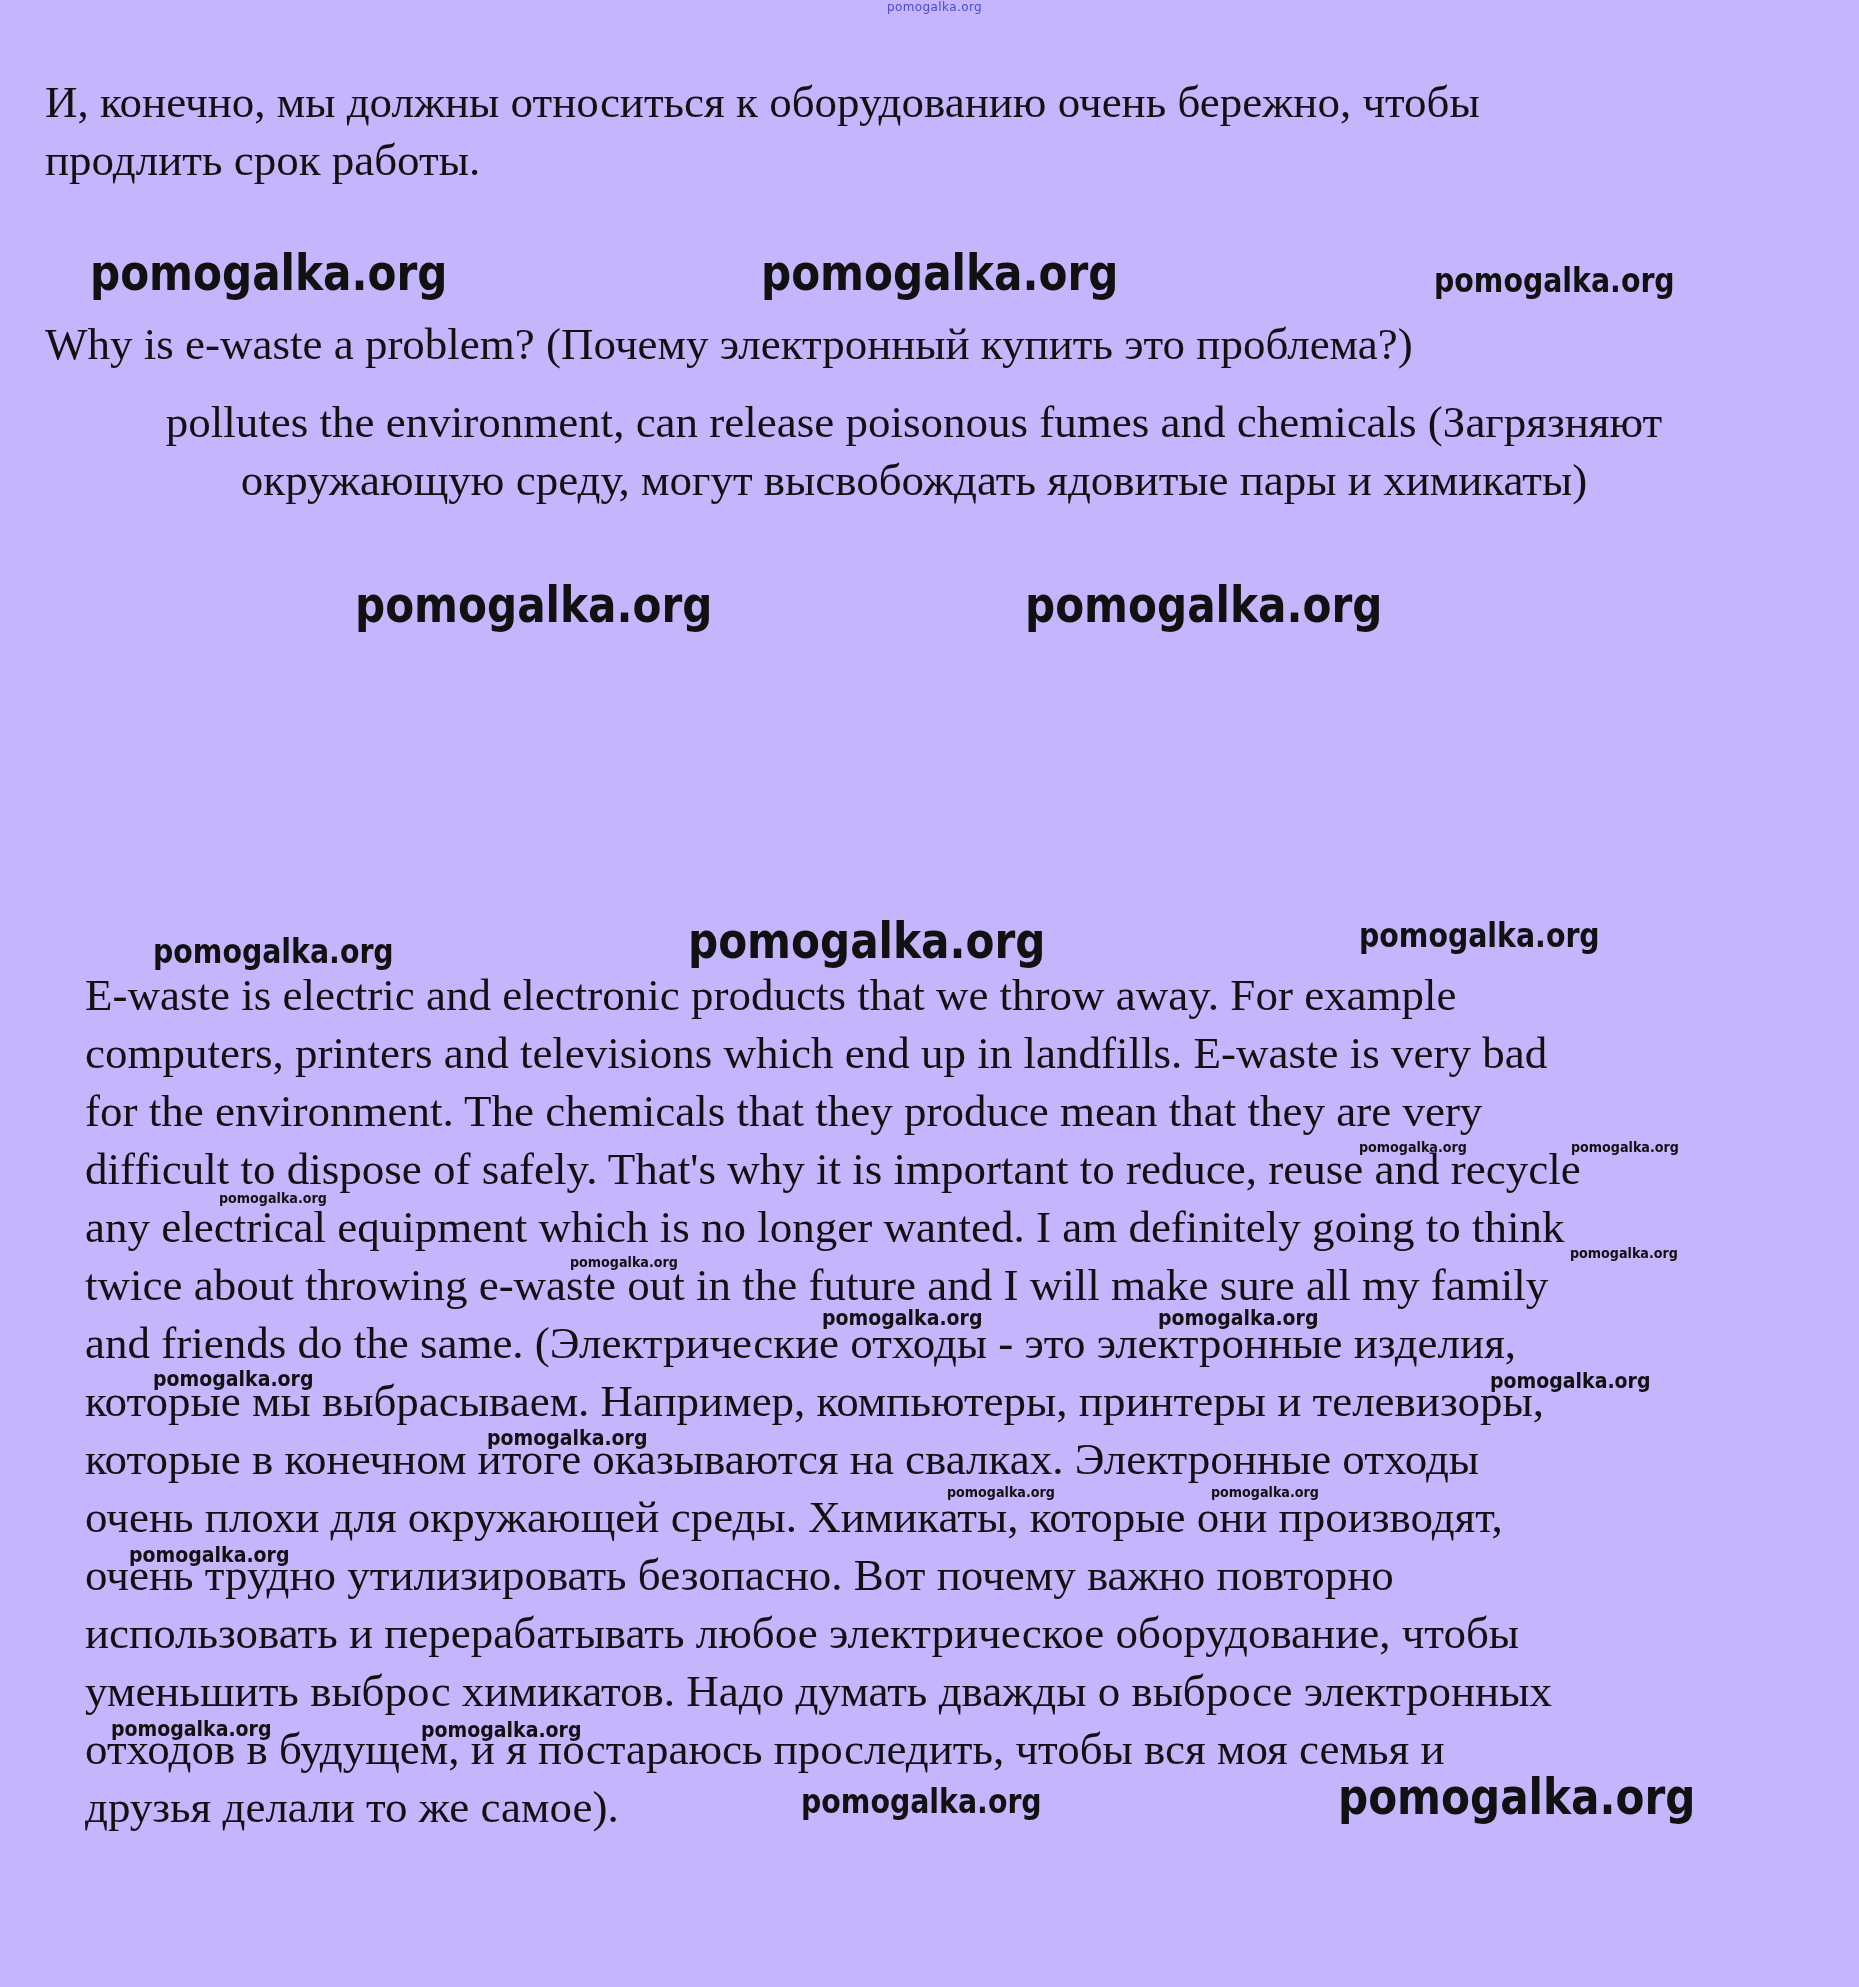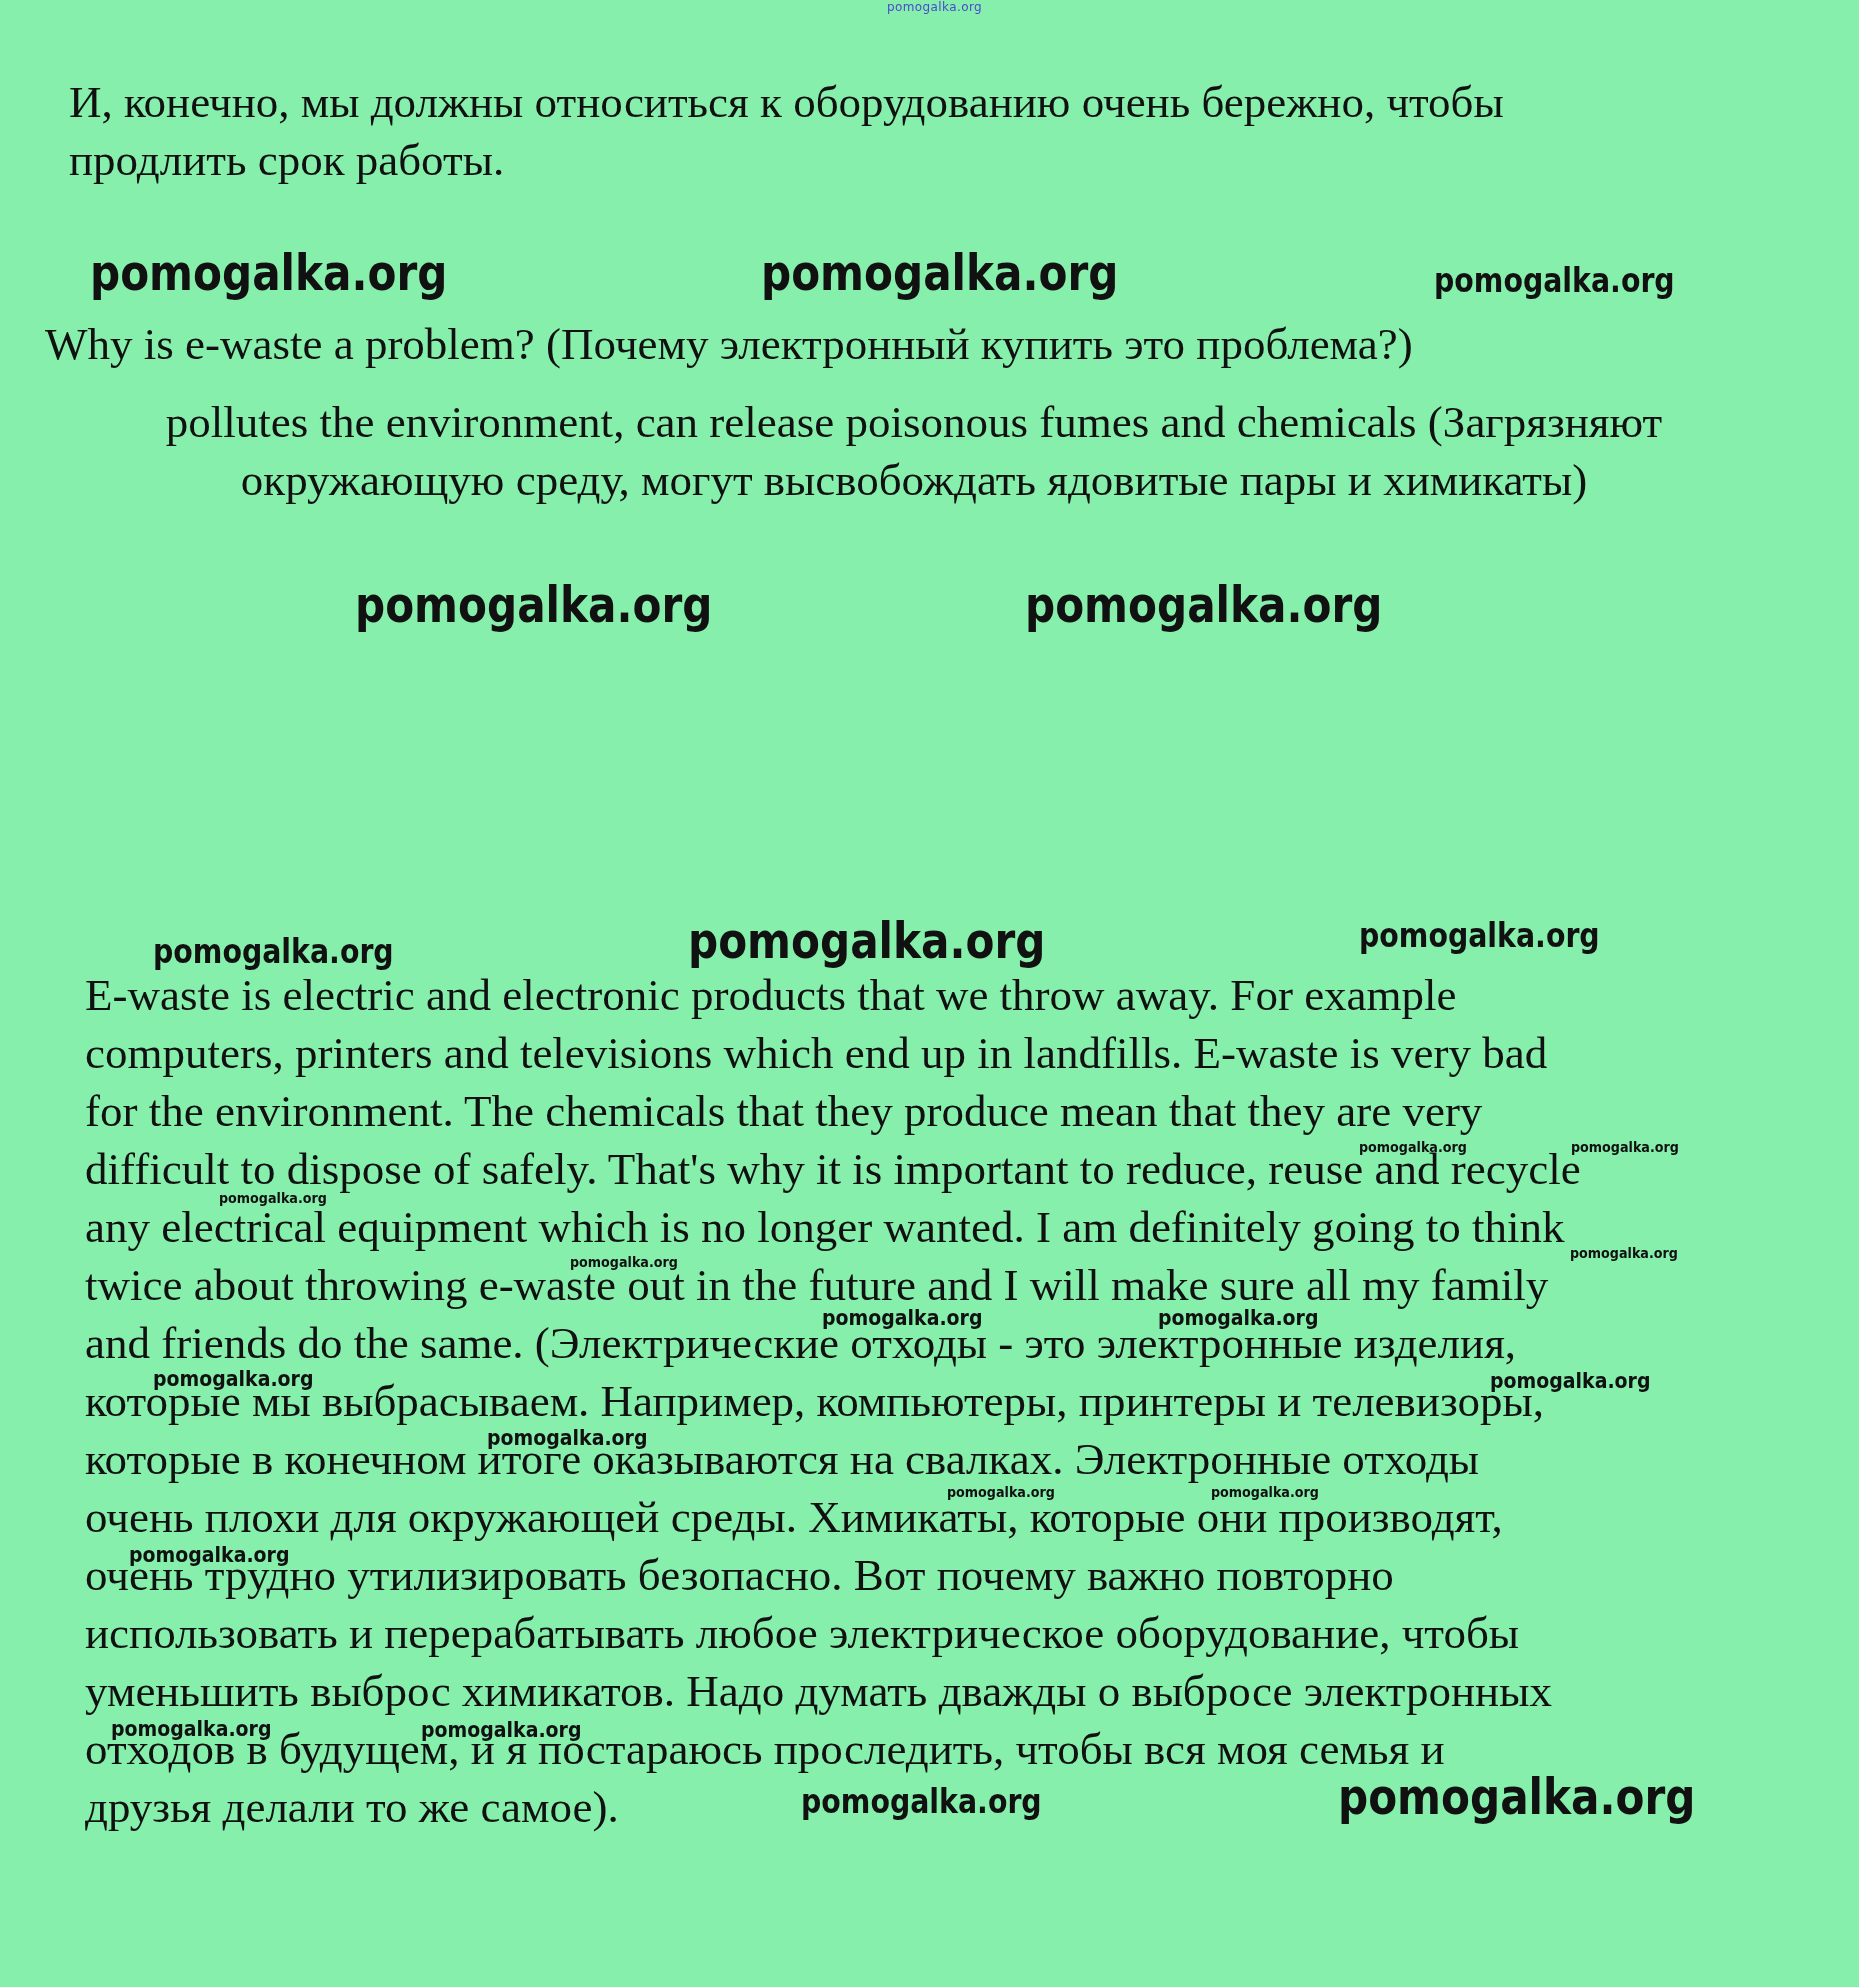--- a/index.html
+++ b/index.html
@@ -1,17 +1,17 @@
 <!DOCTYPE html>
 <html style="font-size:14px"><head>
 <meta charset="utf-8">
 <style>
   html, body { margin: 0; padding: 0; background: #ffffff; }
   body { width: 1860px; height: 1988px; position: relative; overflow: hidden; }
-  .page { position: absolute; left: 0; top: 0; width: 1860px; height: 1988px; background: #86efac; }
+  .page { position: absolute; left: 0; top: 0; width: 1860px; height: 1988px; background: #c4b5fd; }
   .top-wm {
     position: absolute; top: 0; left: 878px; width: 113px; text-align: center;
     font-family: "DejaVu Sans", sans-serif; font-size: 12px; color: #4a4ad0; letter-spacing: 0.4px;
   }
   .para {
     position: absolute; left: 45px; width: 1738px;
     font-family: "Liberation Serif", "DejaVu Serif", serif;
     font-size: 45px; line-height: 58px; color: #111;
     white-space: pre-line; margin: 0;
   }
@@ -24,21 +24,21 @@
   .wm.sm { font-size: 22px; transform: scaleX(0.86); }
   .wm.xs { font-size: 14.8px; transform: scaleX(0.86); }
 </style>
 </head>
 <body>
 
 <div class="page">
 
   <div class="top-wm">pomogalka.org</div>
 
-  <p class="para" style="top:73px;margin-left:24px;">И, конечно, мы должны относиться к оборудованию очень бережно, чтобы
+  <p class="para" style="top:73px;">И, конечно, мы должны относиться к оборудованию очень бережно, чтобы
 продлить срок работы.</p>
 
   <div class="wm xl" style="left:90px; top:245px;">pomogalka.org</div>
   <div class="wm xl" style="left:761px; top:245px;">pomogalka.org</div>
   <div class="wm md" style="left:1434px; top:261px;">pomogalka.org</div>
 
   <p class="para" style="top:315px;">Why is e-waste a problem? (Почему электронный купить это проблема?)</p>
 
   <p class="para" style="top:393px;text-align:center;">pollutes the environment, can release poisonous fumes and chemicals (Загрязняют
 окружающую среду, могут высвобождать ядовитые пары и химикаты)</p>

